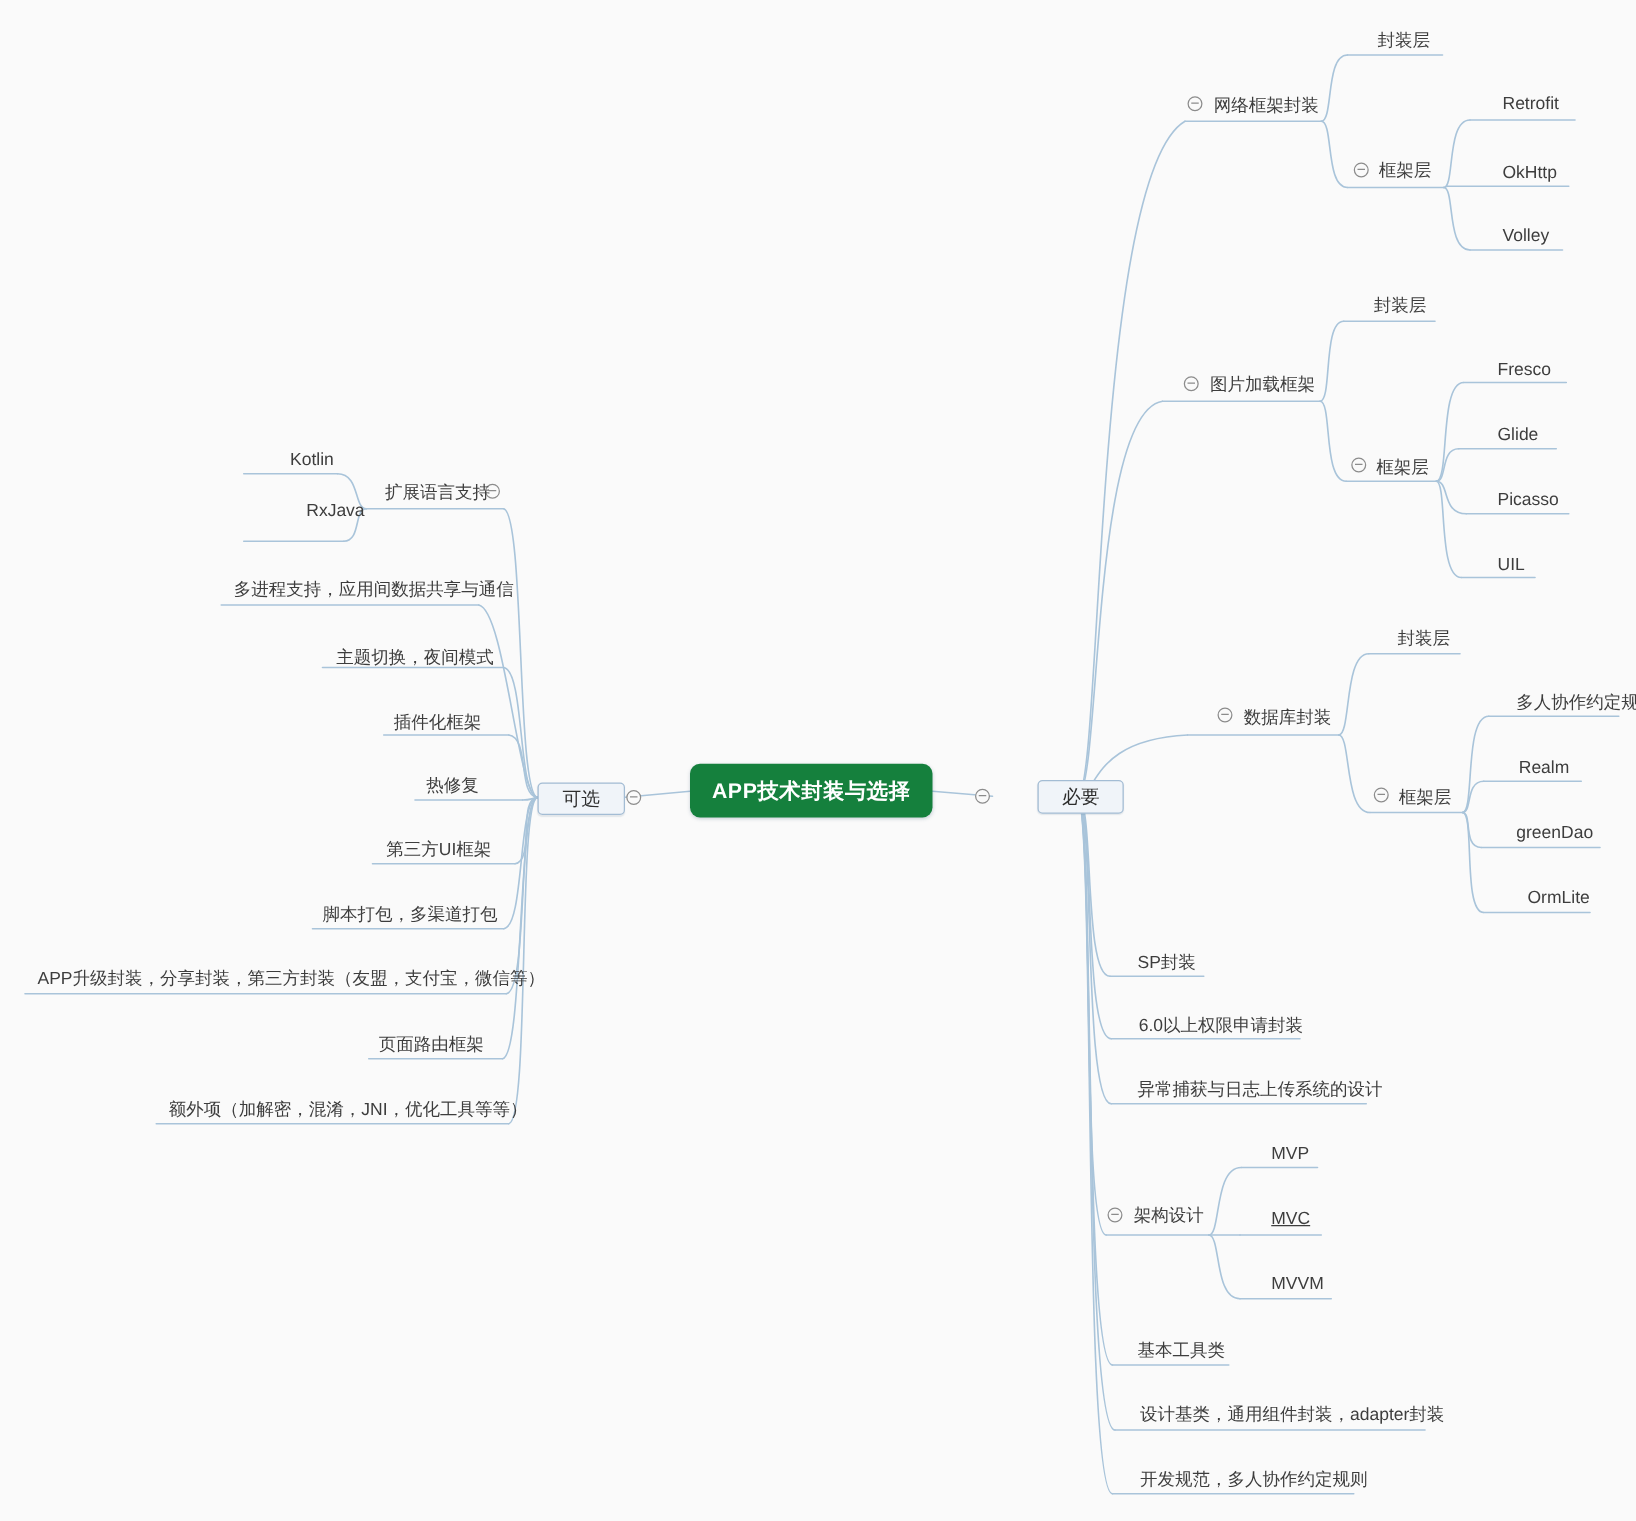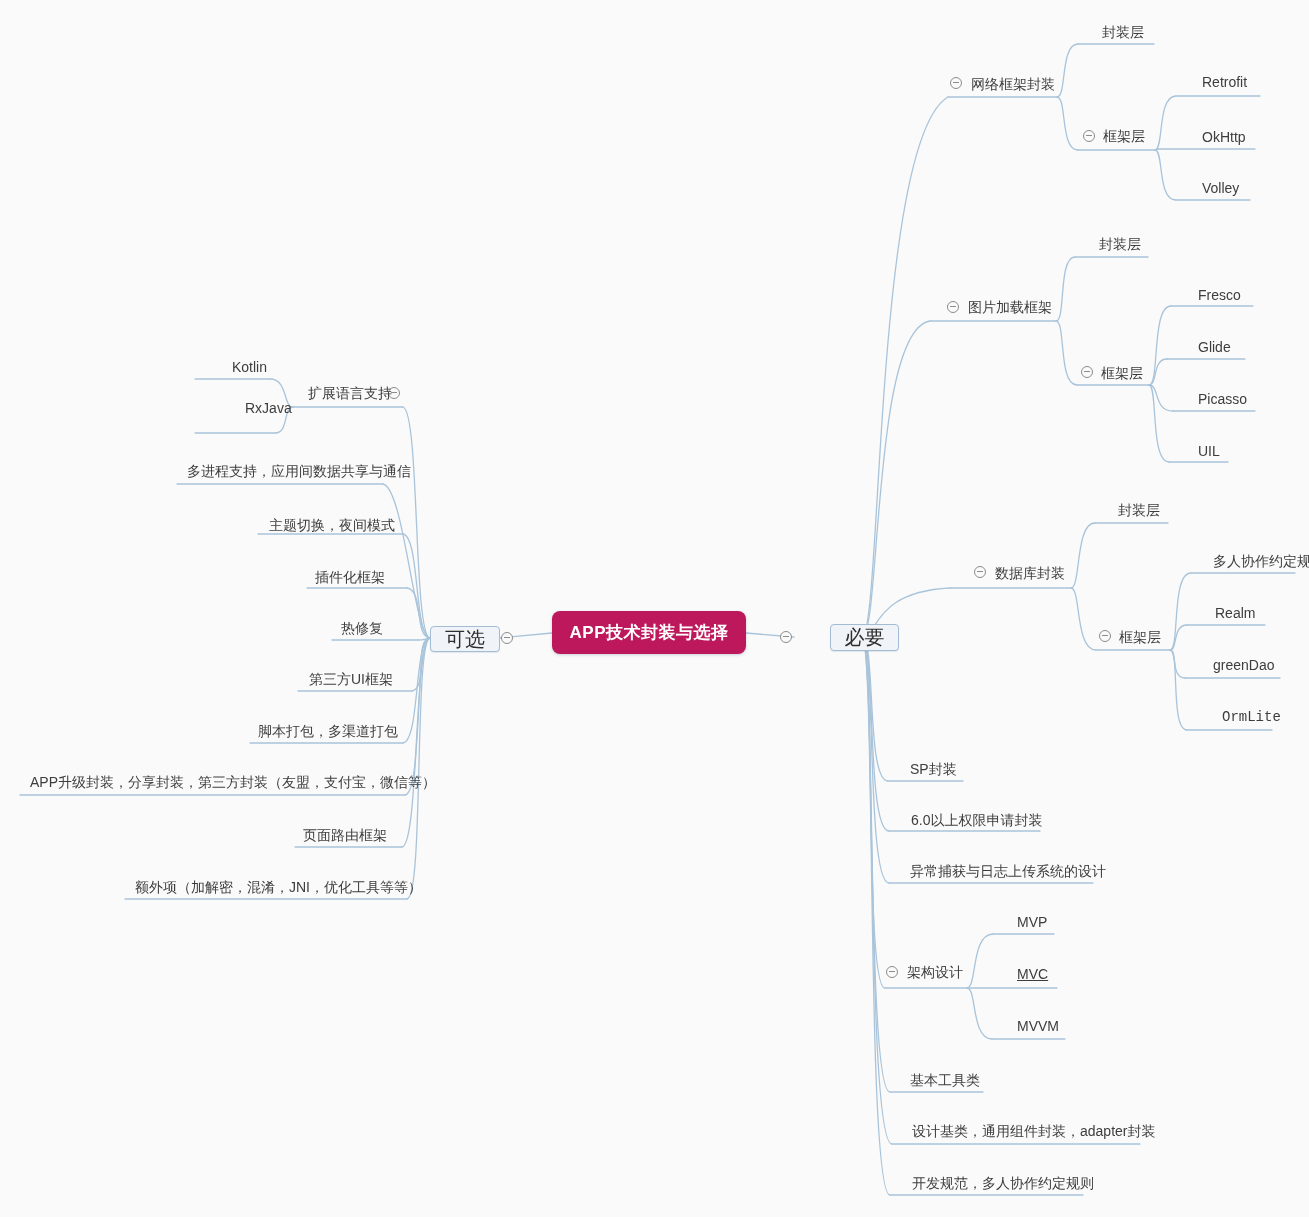--- a/index.html
+++ b/index.html
@@ -1,24 +1,24 @@
 <!DOCTYPE html>
 <html><head>
 <meta charset="utf-8">
 <style>
   html,body{margin:0;padding:0;background:#fafafa;}
   .stage{position:relative;width:1309px;height:1217px;background:#fafafa;overflow:hidden;
          font-family:"Liberation Sans","DejaVu Sans",sans-serif;}
   svg.wires{position:absolute;left:0;top:0;}
   .lbl{position:absolute;font-size:14px;line-height:15px;color:#3d3d3d;white-space:nowrap;cursor:default;}
-  .root-node{position:absolute;left:552px;top:611px;width:194px;height:43px;background:#be185d;
+  .root-node{position:absolute;left:552px;top:611px;width:194px;height:43px;background:#15803d;
              border-radius:8px;color:#fff;font-weight:bold;font-size:17px;letter-spacing:.5px;
              display:flex;align-items:center;justify-content:center;box-shadow:0 1px 3px rgba(60,90,120,.25);}
   .branch-node{position:absolute;background:#f0f4f9;border:1px solid #a3bcd4;border-radius:4px;
-               font-size:20px;color:#2e2e2e;display:flex;align-items:center;justify-content:center;
+               font-size:15px;color:#2e2e2e;display:flex;align-items:center;justify-content:center;
                box-sizing:border-box;box-shadow:0 1px 1px rgba(60,90,120,.12);}
   .minus{position:absolute;width:12px;height:12px;border:1px solid #8c8c8c;border-radius:50%;
          background:#fafafa;box-sizing:border-box;cursor:pointer;}
   .minus::after{content:"";position:absolute;left:2px;right:2px;top:50%;margin-top:-1px;
                 border-top:1px solid #8c8c8c;}
 </style>
 </head>
 <body>
 
 <div class="stage">
@@ -153,21 +153,21 @@
   <div class="lbl" style="left:1198px;top:340px;">Glide</div>
   <div class="lbl" style="left:1198px;top:392px;">Picasso</div>
   <div class="lbl" style="left:1198px;top:444px;">UIL</div>
 
   <div class="lbl" style="left:995px;top:566px;">数据库封装</div>
   <div class="lbl" style="left:1118px;top:503px;">封装层</div>
   <div class="lbl" style="left:1119px;top:630px;">框架层</div>
   <div class="lbl" style="left:1213px;top:554px;">多人协作约定规则</div>
   <div class="lbl" style="left:1215px;top:606px;">Realm</div>
   <div class="lbl" style="left:1213px;top:658px;">greenDao</div>
-  <div class="lbl" style="left:1222px;top:710px;font-family:Liberation Mono, monospace;">OrmLite</div>
+  <div class="lbl" style="left:1222px;top:710px;">OrmLite</div>
 
   <div class="lbl" style="left:910px;top:762px;">SP封装</div>
   <div class="lbl" style="left:911px;top:813px;">6.0以上权限申请封装</div>
   <div class="lbl" style="left:910px;top:864px;">异常捕获与日志上传系统的设计</div>
 
   <div class="lbl" style="left:907px;top:965px;">架构设计</div>
   <div class="lbl" style="left:1017px;top:915px;">MVP</div>
   <div class="lbl" style="left:1017px;top:967px;text-decoration:underline;">MVC</div>
   <div class="lbl" style="left:1017px;top:1019px;">MVVM</div>
 

